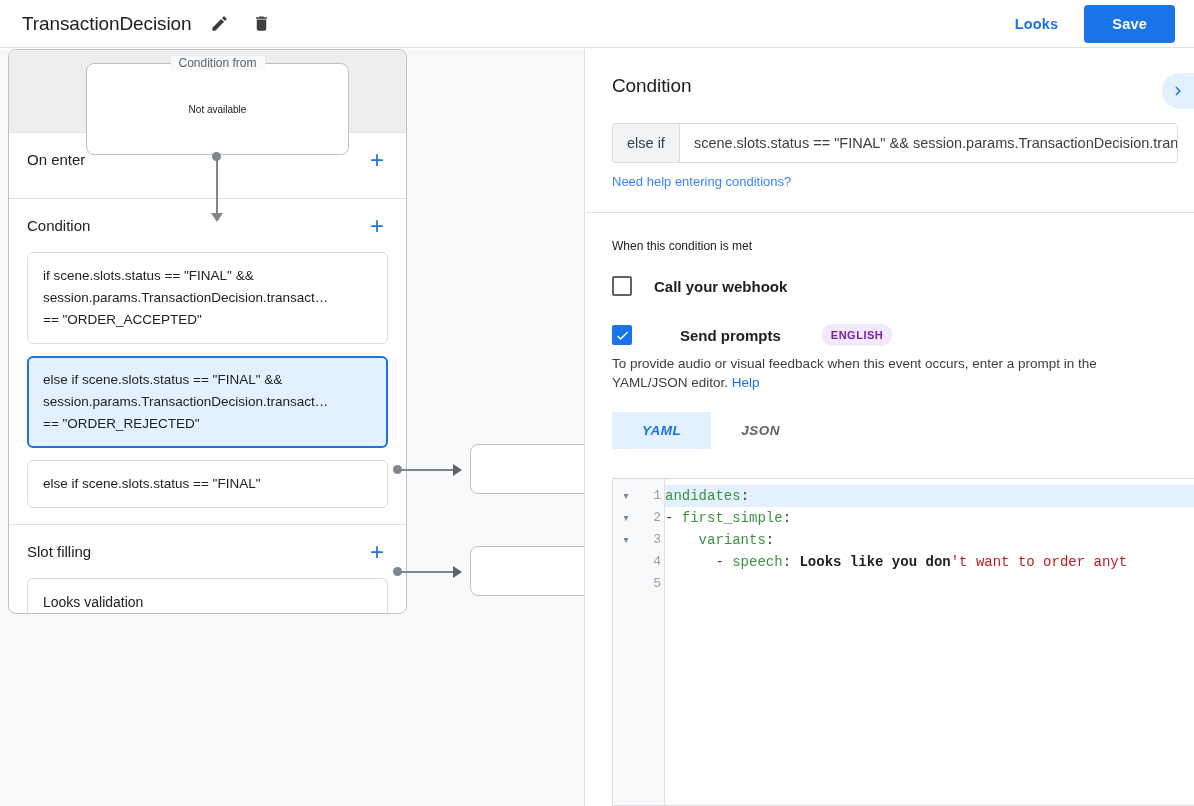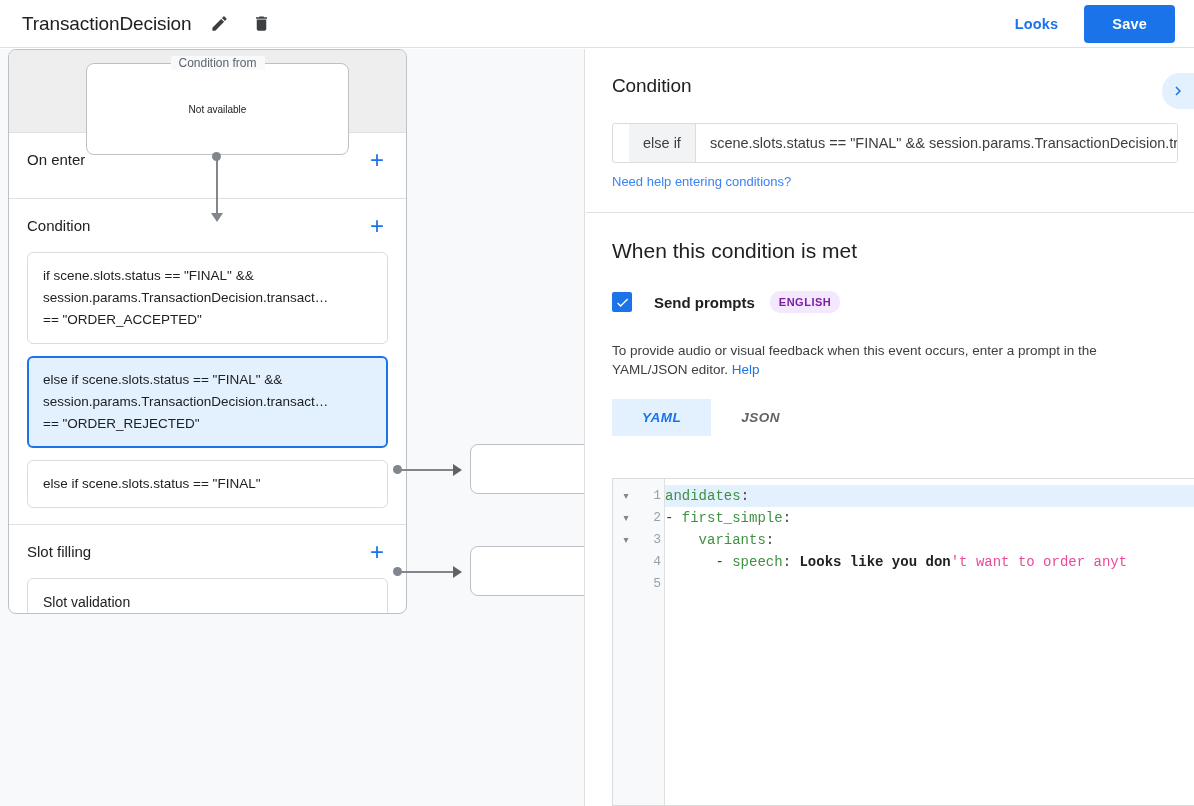--- a/index.html
+++ b/index.html
@@ -200,21 +200,20 @@
     display: flex; align-items: center; justify-content: center;
     cursor: pointer;
   }
   .cond-input-row {
     display: flex;
     margin: 26px 16px 0 26px;
     border: 1px solid #dadce0;
     border-radius: 3px;
     height: 40px;
     overflow: hidden;
-    padding-left: 16px;
   }
   .cond-prefix {
     background: #f1f3f4;
     border-right: 1px solid #dadce0;
     display: flex; align-items: center;
     padding: 0 14px;
     font-size: 14.5px; color: #3c4043;
     white-space: nowrap;
   }
   .cond-value {
@@ -231,21 +230,21 @@
     margin: 11px 0 0 26px;
     font-size: 13px; color: #3b82f6;
     text-decoration: none; cursor: pointer;
   }
   .details-divider {
     margin-top: 23px;
     border-top: 1px solid #e0e0e0;
   }
   .met-title {
     margin: 26px 0 0 26px;
-    font-size: 21px; color: #202124;
+    font-size: 12px; color: #202124;
   }
   .check-row {
     display: flex; align-items: center;
     margin: 23px 0 0 26px;
   }
   .checkbox {
     width: 20px; height: 20px;
     border: 2px solid #5f6368;
     border-radius: 2px;
     background: #ffffff;
@@ -261,21 +260,21 @@
     font-size: 15px; font-weight: bold; color: #202124;
   }
   .lang-badge {
     margin-left: 15px;
     background: #f3e8fd; color: #7b1fa2;
     font-size: 11px; font-weight: bold;
     letter-spacing: 0.5px;
     padding: 5px 9px; border-radius: 10px;
   }
   .hint-text {
-    margin: 28px 26px 0 26px;
+    margin: 8px 26px 0 26px;
     font-size: 13.5px; color: #3c4043;
     line-height: 19px;
     max-width: 566px;
   }
   .hint-text a { color: #1a73e8; text-decoration: none; cursor: pointer; }
 
   
   .tabs {
     display: flex;
     margin: 20px 0 0 26px;
@@ -333,21 +332,21 @@
     line-height: 22px;
     white-space: pre;
     overflow: hidden;
     color: #202124;
   }
   .ed-line { height: 22px; }
   .ed-line.hl { background: #e3f0fd; }
   .tok-key { color: #3f9142; }
   .tok-punct { color: #3c4043; }
   .tok-plain { color: #202124; font-weight: bold; }
-  .tok-str { color: #ec4899; }
+  .tok-str { color: #b91c1c; }
 </style>
 </head>
 <body>
 
 <div class="topbar">
   <div class="topbar-title">TransactionDecision</div>
 
   <div class="icon-btn">
     <svg width="19" height="19" viewBox="0 0 24 24">
       <path fill="#3c4043" d="M3 17.25V21h3.75L17.81 9.94l-3.75-3.75L3 17.25zM20.71 7.04c.39-.39.39-1.02 0-1.41l-2.34-2.34a.9959.9959 0 0 0-1.41 0l-1.83 1.83 3.75 3.75 1.83-1.83z"></path>
@@ -411,21 +410,21 @@
       <div class="cond-card" style="margin-bottom:4px;">
         <div class="ln">else if scene.slots.status == "FINAL"</div>
       </div>
     </div>
 
     <div class="section">
       <div class="section-head">
         <div class="section-title">Slot filling</div>
         <div class="plus-btn">+</div>
       </div>
-      <div class="slot-card">Slot validation</div>
+      <div class="slot-card">Looks validation</div>
     </div>
   </div>
 
   <div class="conn-dot-h" style="left:393px; top:416px;"></div>
   <div class="conn-line-h" style="left:400px; top:420px; width:57px;"></div>
   <div class="arrow-right" style="left:453px; top:415px;"></div>
   <div class="target-box" style="left:470px; top:395px; width:150px; height:50px;"></div>
 
   <div class="conn-dot-h" style="left:393px; top:518px;"></div>
   <div class="conn-line-h" style="left:400px; top:522px; width:57px;"></div>
@@ -448,22 +447,26 @@
     <div class="cond-prefix">else if</div>
     <input class="cond-value" type="text" value="scene.slots.status == &quot;FINAL&quot; &amp;&amp; session.params.TransactionDecision.transaction_decision == &quot;ORDER_REJECTED&quot;" style="">
   </div>
 
   <a class="help-link">Need help entering conditions?</a>
 
   <div class="details-divider"></div>
 
   <div class="met-title">When this condition is met</div>
 
-
-  <div class="check-row" style="margin-top:28px;">
+  <div class="check-row">
+    <div class="checkbox"></div>
+    <div class="check-label">Call your webhook</div>
+  </div>
+
+  <div class="check-row" style="margin-top:28px;gap:26px;">
     <div class="checkbox checked">
       <svg width="15" height="15" viewBox="0 0 24 24">
         <path fill="#ffffff" d="M9 16.17 4.83 12l-1.42 1.41L9 19 21 7l-1.41-1.41z"></path>
       </svg>
     </div>
     <div class="check-label">Send prompts</div>
     <div class="lang-badge">ENGLISH</div>
   </div>
 
   <div class="hint-text">

